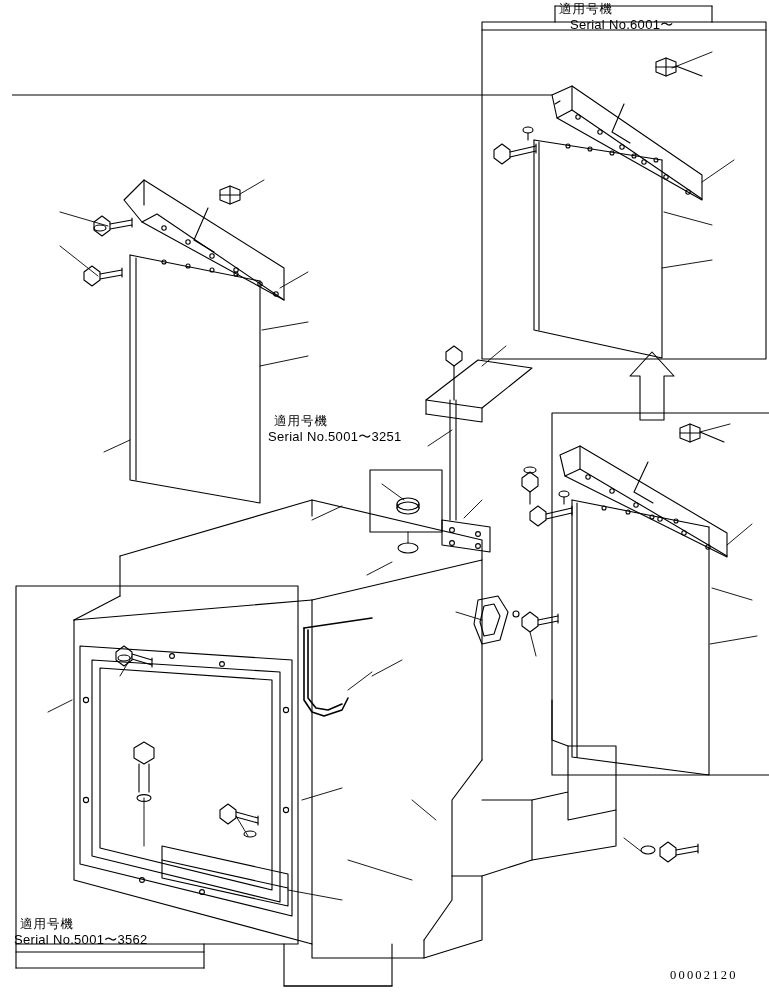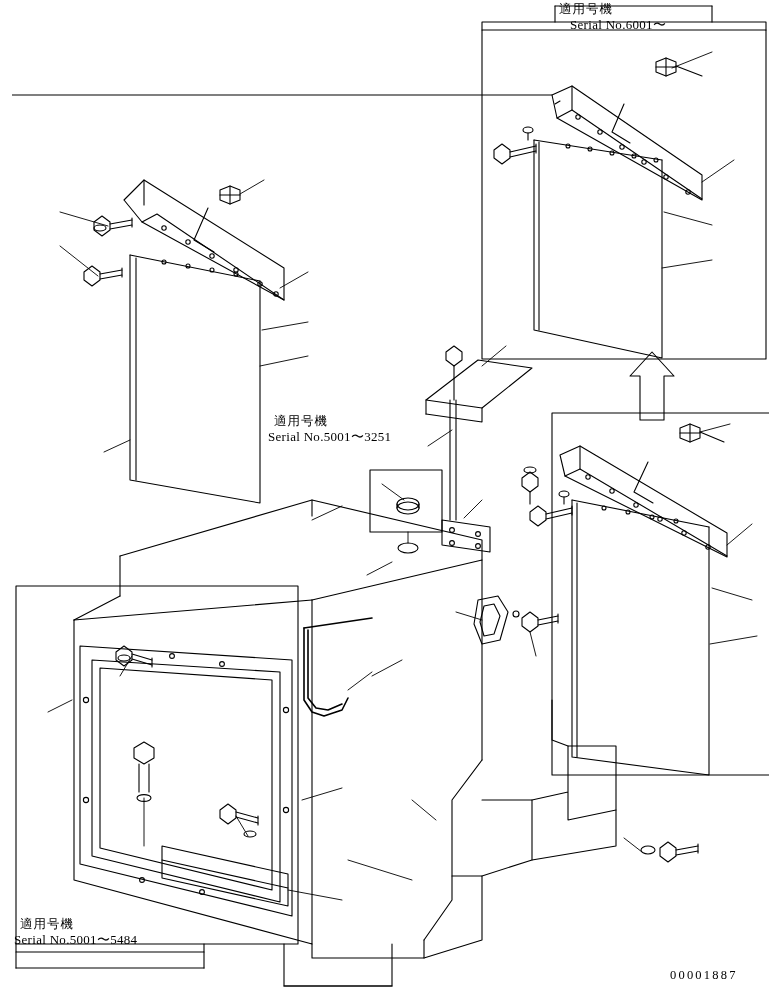--- a/index.html
+++ b/index.html
@@ -28,21 +28,21 @@
     white-space: pre;
     color: #000;
     line-height: 1.15;
   }
   .lbl-jp {
     font-family: "DejaVu Sans", sans-serif;
     font-size: 12.5px;
     letter-spacing: 1px;
   }
   .lbl-ser {
-    font-family: Liberation Serif, serif;
+    font-family: Liberation Sans, sans-serif;
     font-size: 13px;
     letter-spacing: 0.3px;
   }
   .lbl-code {
     font-family: "Liberation Serif", serif;
     font-size: 12.5px;
     letter-spacing: 2.2px;
   }
 </style>
 </head>
@@ -369,17 +369,17 @@
     </g>
   </svg>
 
   <div class="lbl lbl-jp" style="left:547px; top:2px;">適用号機</div>
   <div class="lbl lbl-ser" style="left:558px; top:18px;">Serial No.6001〜</div>
 
   <div class="lbl lbl-jp" style="left:262px; top:414px;">適用号機</div>
   <div class="lbl lbl-ser" style="left:256px; top:430px;">Serial No.5001〜3251</div>
 
   <div class="lbl lbl-jp" style="left:8px; top:917px;">適用号機</div>
-  <div class="lbl lbl-ser" style="left:2px; top:933px;">Serial No.5001〜5484</div>
-
-  <div class="lbl lbl-code" style="left:658px; top:968px;">00001887</div>
+  <div class="lbl lbl-ser" style="left:2px; top:933px;">Serial No.5001〜3562</div>
+
+  <div class="lbl lbl-code" style="left:658px; top:968px;">00002120</div>
 
 </div>
 
 </body></html>

